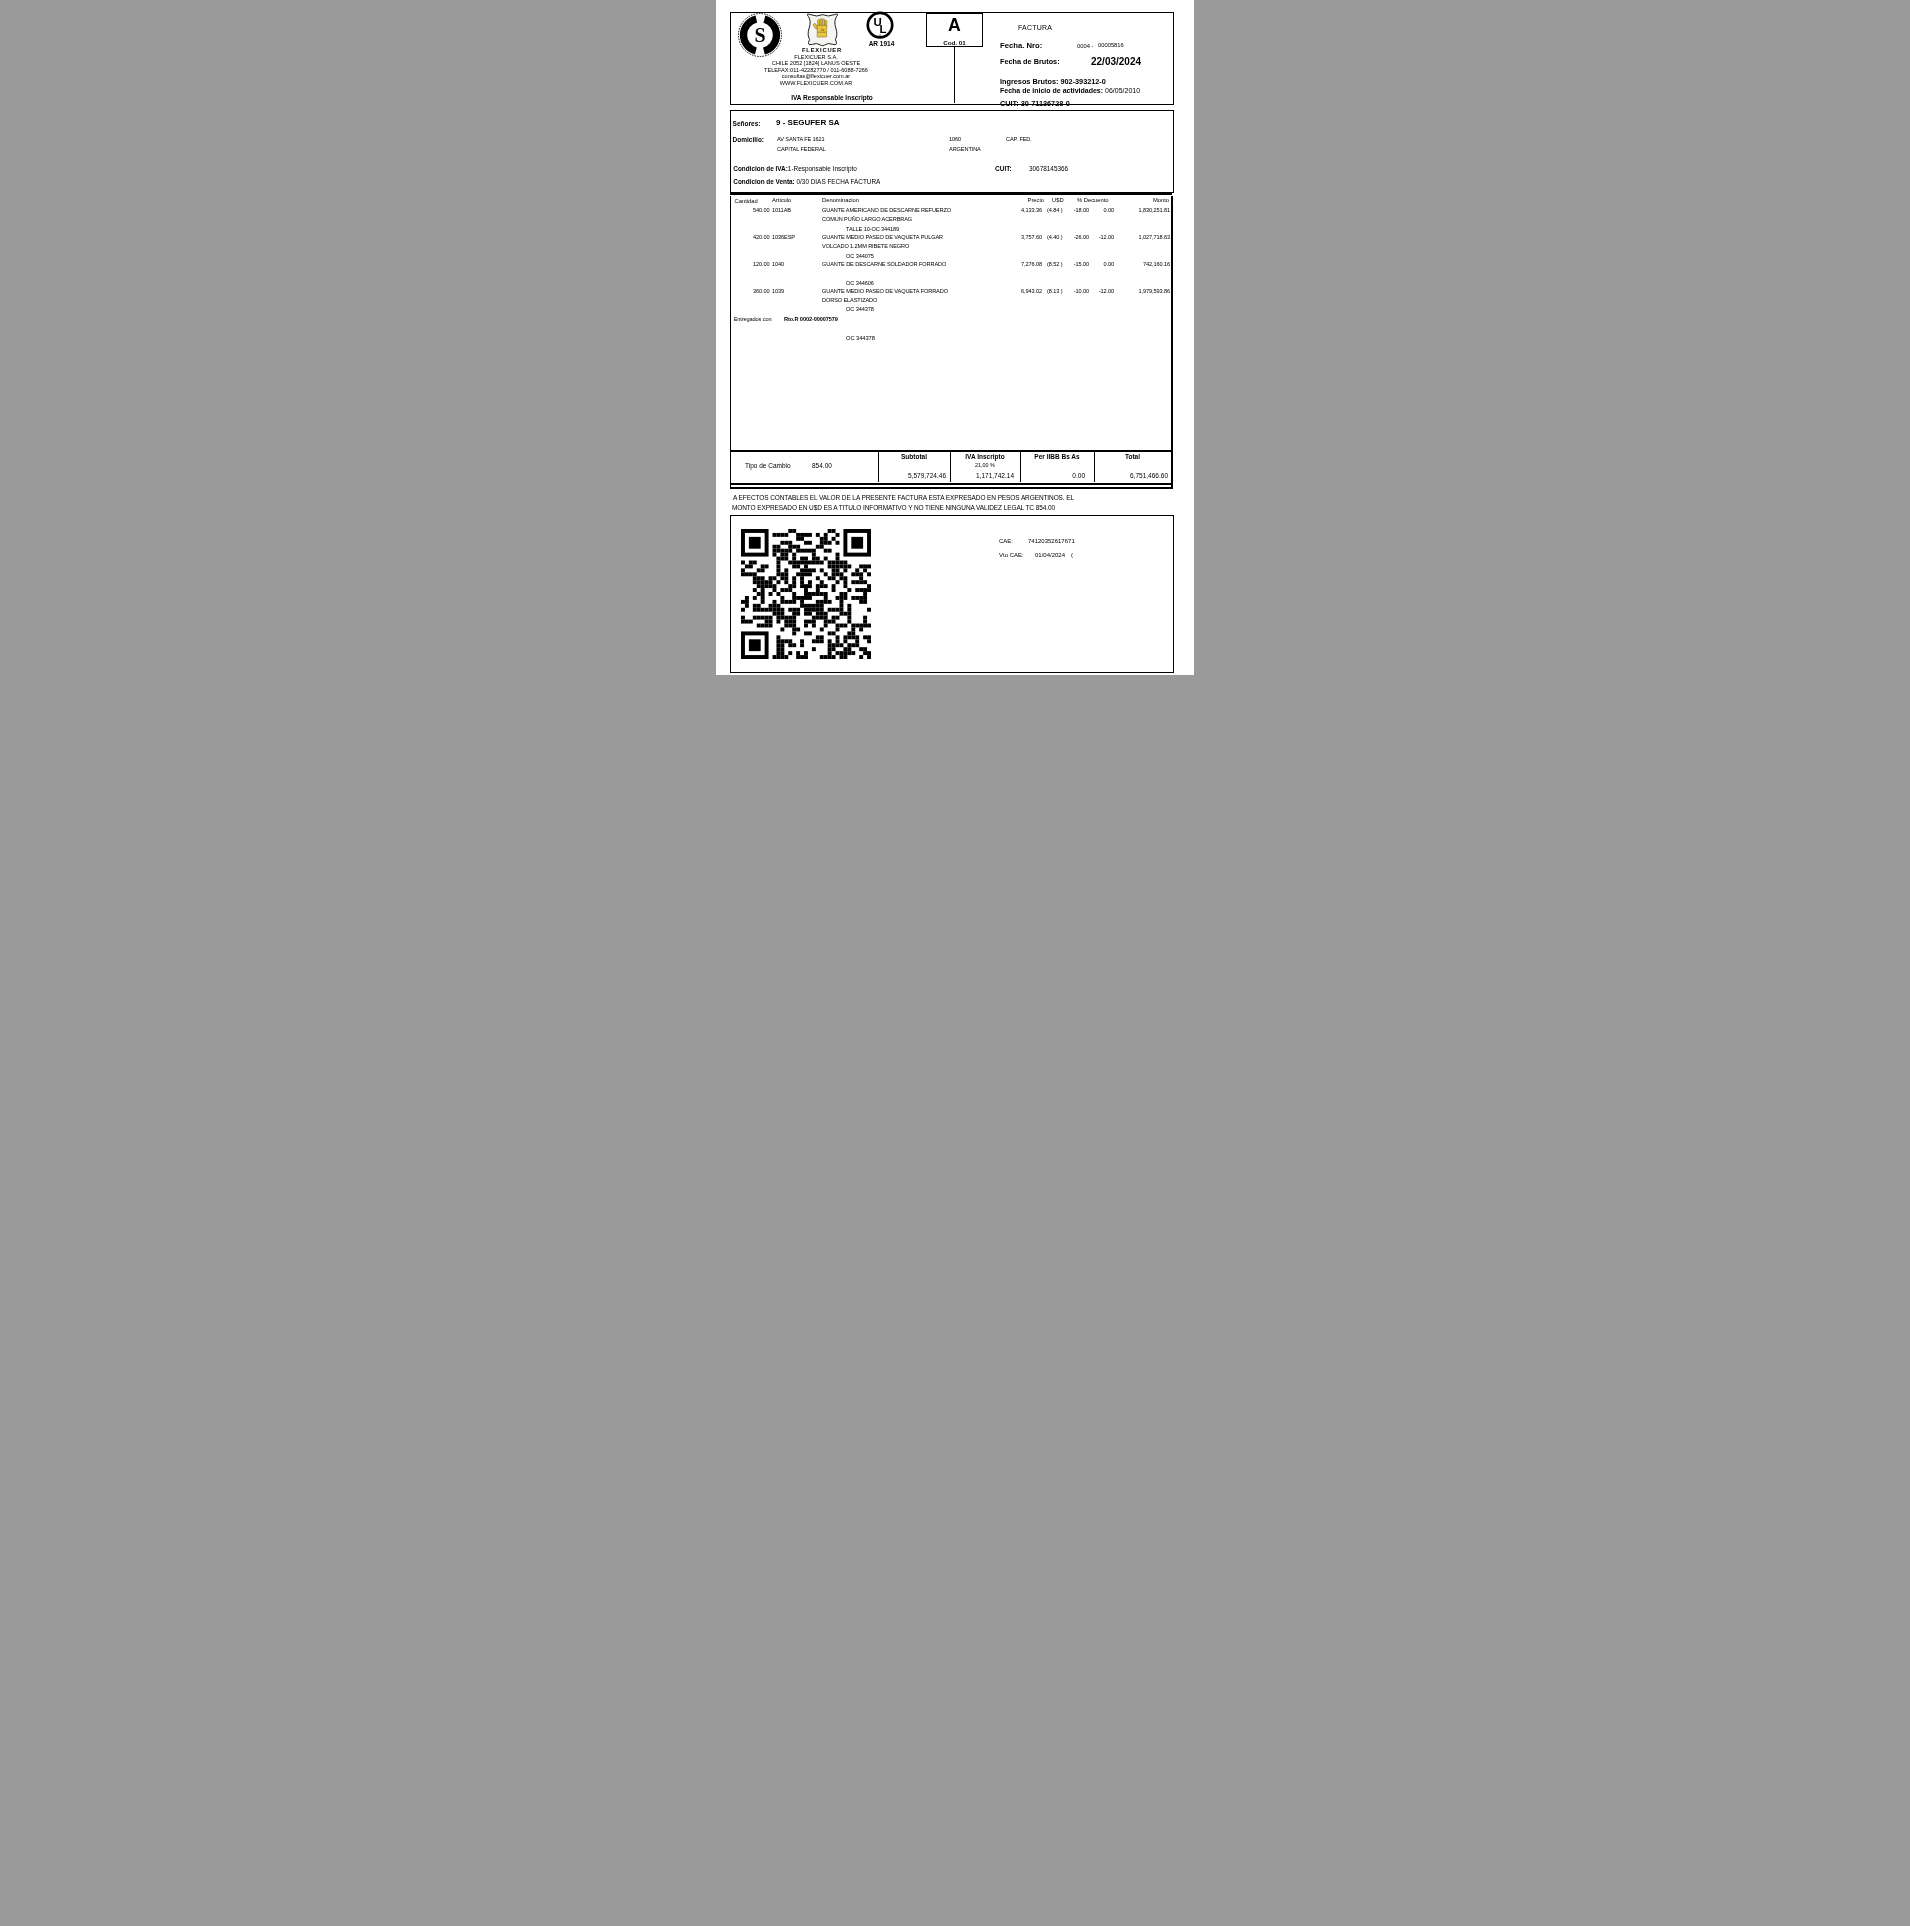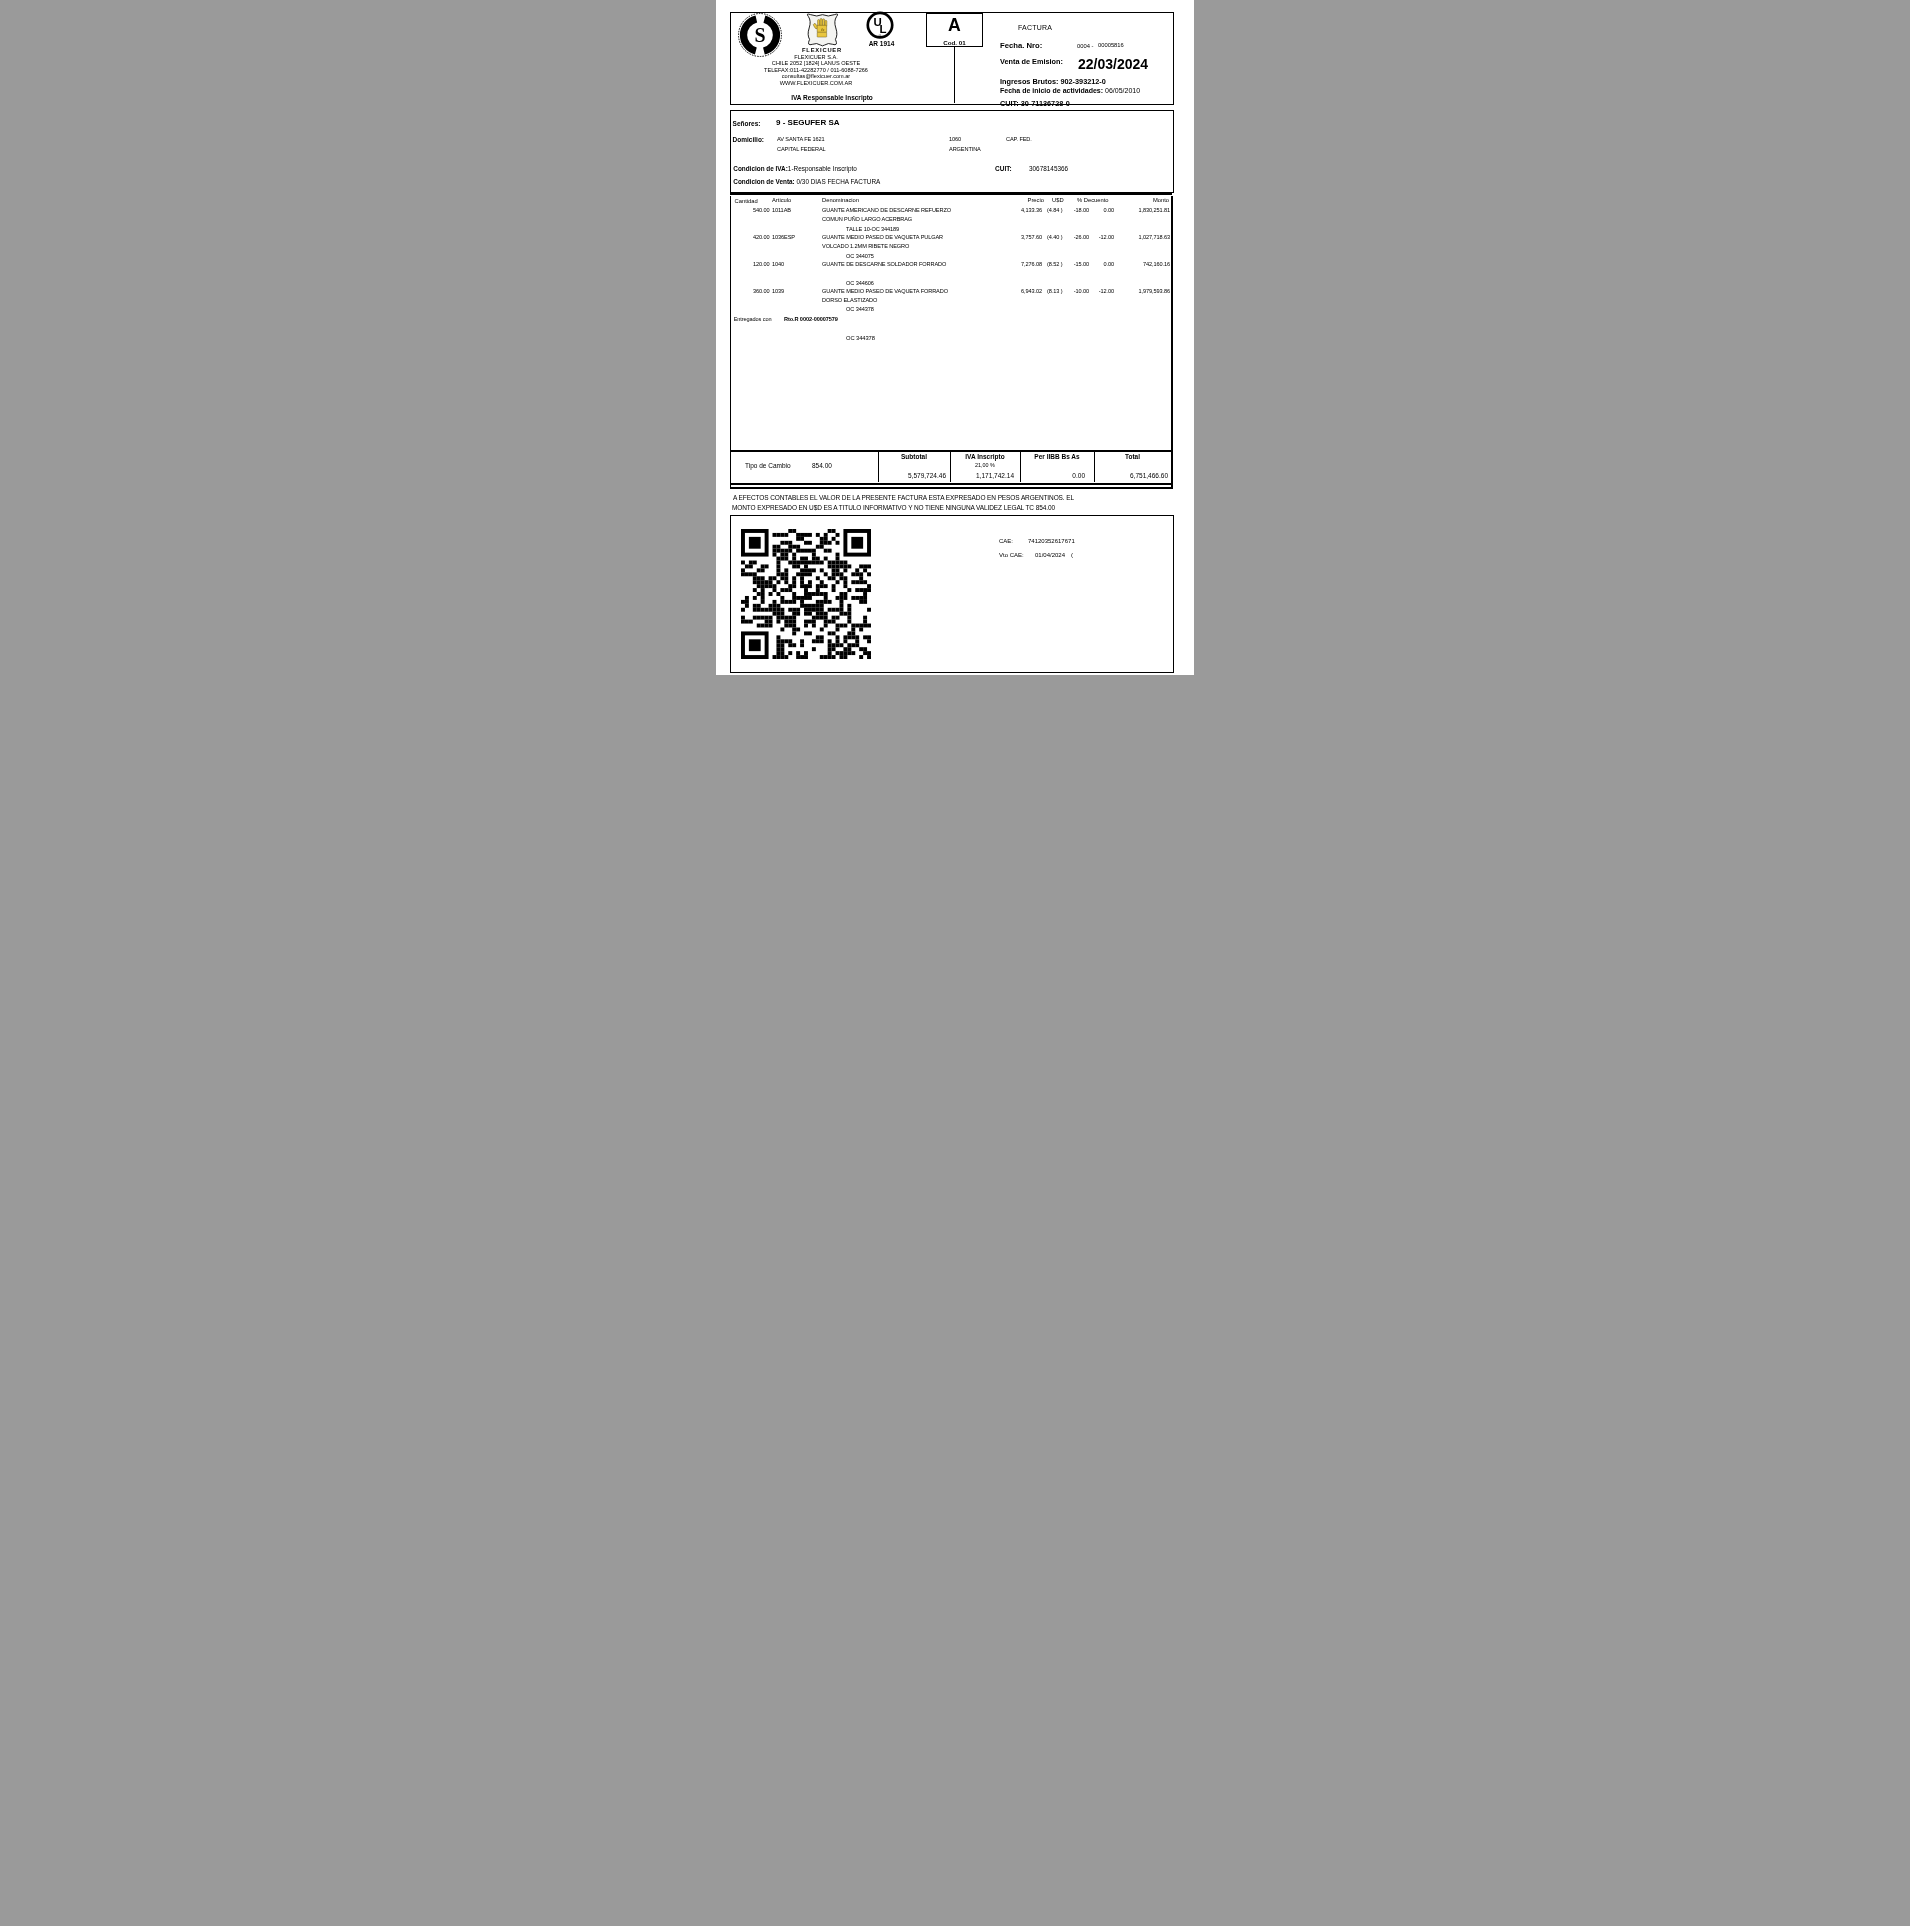--- a/index.html
+++ b/index.html
@@ -76,22 +76,22 @@
   <div class="abs b" style="left:212px;top:14.6px;width:53px;text-align:center;font-size:17.7px;">A</div>
   <div class="abs b" style="left:212px;top:39px;width:53px;text-align:center;font-size:6.2px;background:#fff;">Cod. 01</div>
   <div class="vline" style="left:238px;top:47px;height:56px;"></div>
 
   <div class="abs" style="left:302px;top:24px;font-size:7px;letter-spacing:0.2px;">FACTURA</div>
 
   <div class="abs b" style="left:284px;top:41px;font-size:7.7px;">Fecha. Nro:</div>
   <div class="abs" style="left:361px;top:43px;font-size:5.8px;">0004 -</div>
   <div class="abs" style="left:382px;top:42px;font-size:5.8px;">00005816</div>
 
-  <div class="abs b" style="left:284px;top:57px;font-size:7.3px;">Venta de Emision:</div>
-  <div class="abs b" style="left:362px;top:56px;font-size:14px;">22/03/2024</div>
+  <div class="abs b" style="left:284px;top:57px;font-size:7.3px;">Fecha de Brutos:</div>
+  <div class="abs b" style="left:375px;top:56px;font-size:10px;">22/03/2024</div>
 
   <div class="abs b" style="left:284px;top:67px;font-size:7.3px;margin-top:32px;">CUIT: 30-71136728-0</div>
   <div class="abs b" style="left:284px;top:77px;font-size:7.3px;text-align:right;">Ingresos Brutos: 902-393212-0</div>
   <div class="abs" style="left:284px;top:87px;font-size:7px;">
     <span class="b">Fecha de inicio de actividades:</span>
     <span>06/05/2010</span>
   </div>
 
   <div class="box" style="left:14.3px;top:110px;width:442px;height:81px;"></div>
 

